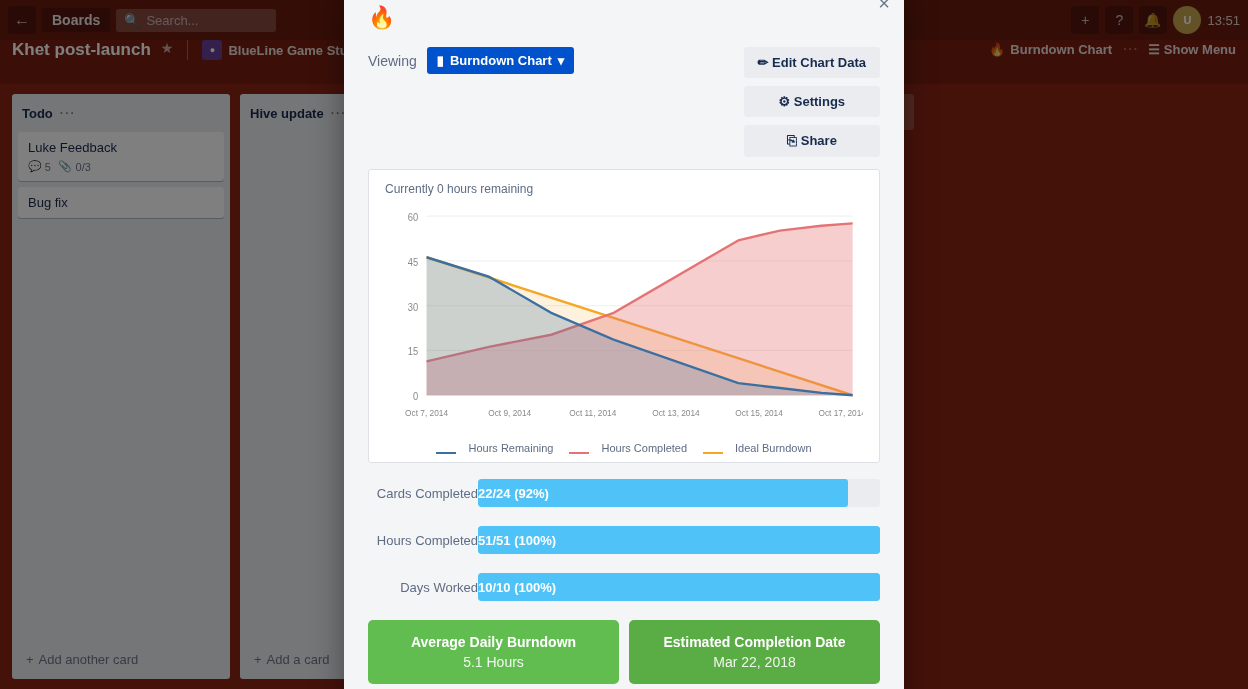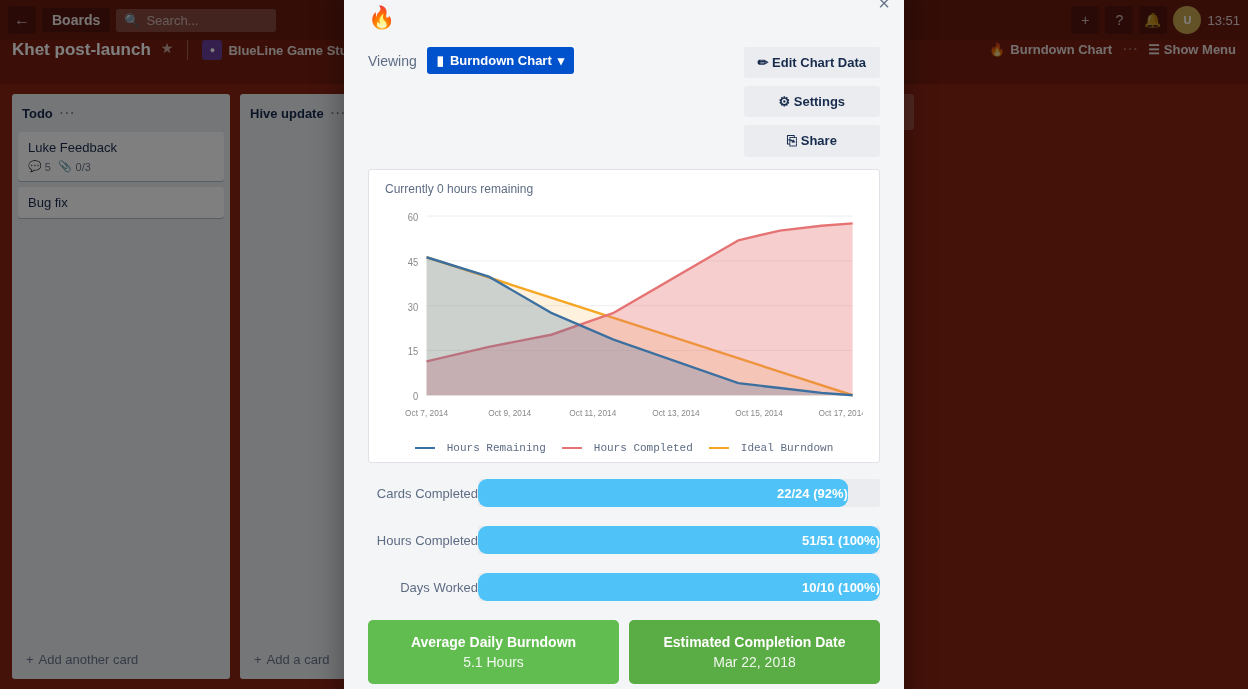--- a/index.html
+++ b/index.html
@@ -63,33 +63,33 @@
 
     
     .chart-area { background: white; border: 1px solid #dfe1e6; border-radius: 3px; padding: 12px 16px 8px; margin-bottom: 16px; }
     .chart-subtitle { font-size: 12px; color: #5e6c84; margin-bottom: 8px; }
     .chart-svg { width: 100%; height: 230px; }
 
     
     .stat-row { display: flex; align-items: center; margin-bottom: 19px; gap: 0; }
     .stat-label { font-size: 13px; color: #5e6c84; width: 110px; text-align: right; flex-shrink: 0; }
     .stat-bar-container { flex: 1; height: 28px; background: #ebecf0; border-radius: 3px; overflow: hidden; position: relative; }
-    .stat-bar { height: 100%; border-radius: 9px; display: flex; align-items: center; justify-content: flex-end; font-size: 13px; font-weight: 700; color: white; }
+    .stat-bar { height: 100%; border-radius: 3px; display: flex; align-items: center; justify-content: flex-start; font-size: 13px; font-weight: 700; color: white; }
     .bar-blue { background: #4fc3f7; }
 
     
     .bottom-cards { display: flex; gap: 10px; }
     .bottom-card { flex: 1; background: #61bd4f; border-radius: 5px; padding: 14px 16px; text-align: center; }
     .bottom-card.green2 { background: #5aac44; }
     .bottom-card-title { font-size: 14px; font-weight: 700; color: white; margin-bottom: 4px; }
     .bottom-card-value { font-size: 14px; color: rgba(255,255,255,0.9); }
 
     
     .chart-legend { display: flex; gap: 16px; justify-content: center; margin-top: 4px; font-size: 11px; color: #5e6c84; }
-    .legend-item { display: flex; align-items: center; gap: 12px; font-family: Liberation Mono, monospace; }
+    .legend-item { display: flex; align-items: flex-end; gap: 12px; }
     .legend-line { width: 20px; height: 2px; }
   </style>
 </head>
 <body>
 
 <div class="topbar">
   <div class="topbar-left">
     <button class="topbar-back">←</button>
     <button class="topbar-boards">Boards</button>
     <div class="topbar-search">

